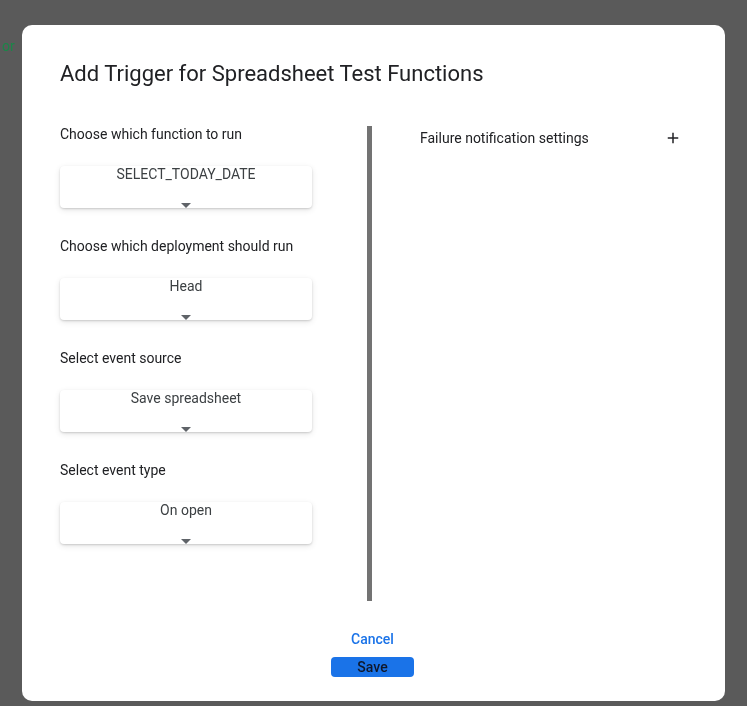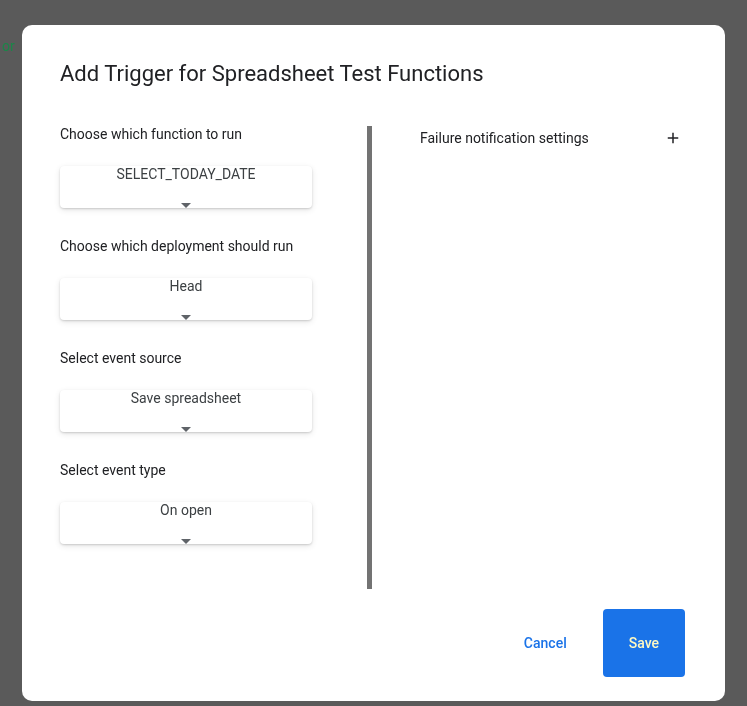--- a/index.html
+++ b/index.html
@@ -116,40 +116,40 @@
       display: inline-block;
     }
     .caret svg {
       display: block;
       fill: #5f6368;
     }
     .footer {
       display: flex;
       justify-content: flex-end;
       align-items: center;
-      gap: 20px;
       padding-top: 20px;
+      flex-direction: column;
     }
     .btn-cancel {
       background: none;
       border: none;
       color: #1a73e8;
       font-size: 14px;
       font-weight: 500;
       padding: 10px 16px;
       cursor: pointer;
       border-radius: 4px;
     }
     .btn-save {
       background: #1a73e8;
       border: none;
-      color: #fef9c3;
+      color: #0f172a;
       font-size: 14px;
       font-weight: 500;
-      padding: 26px 26px;
+      padding: 2px 26px;
       cursor: pointer;
       border-radius: 4px;
     }
   </style>
 </head>
 <body>
 
 <div class="backdrop-text">or</div>
 
 <div class="modal">

